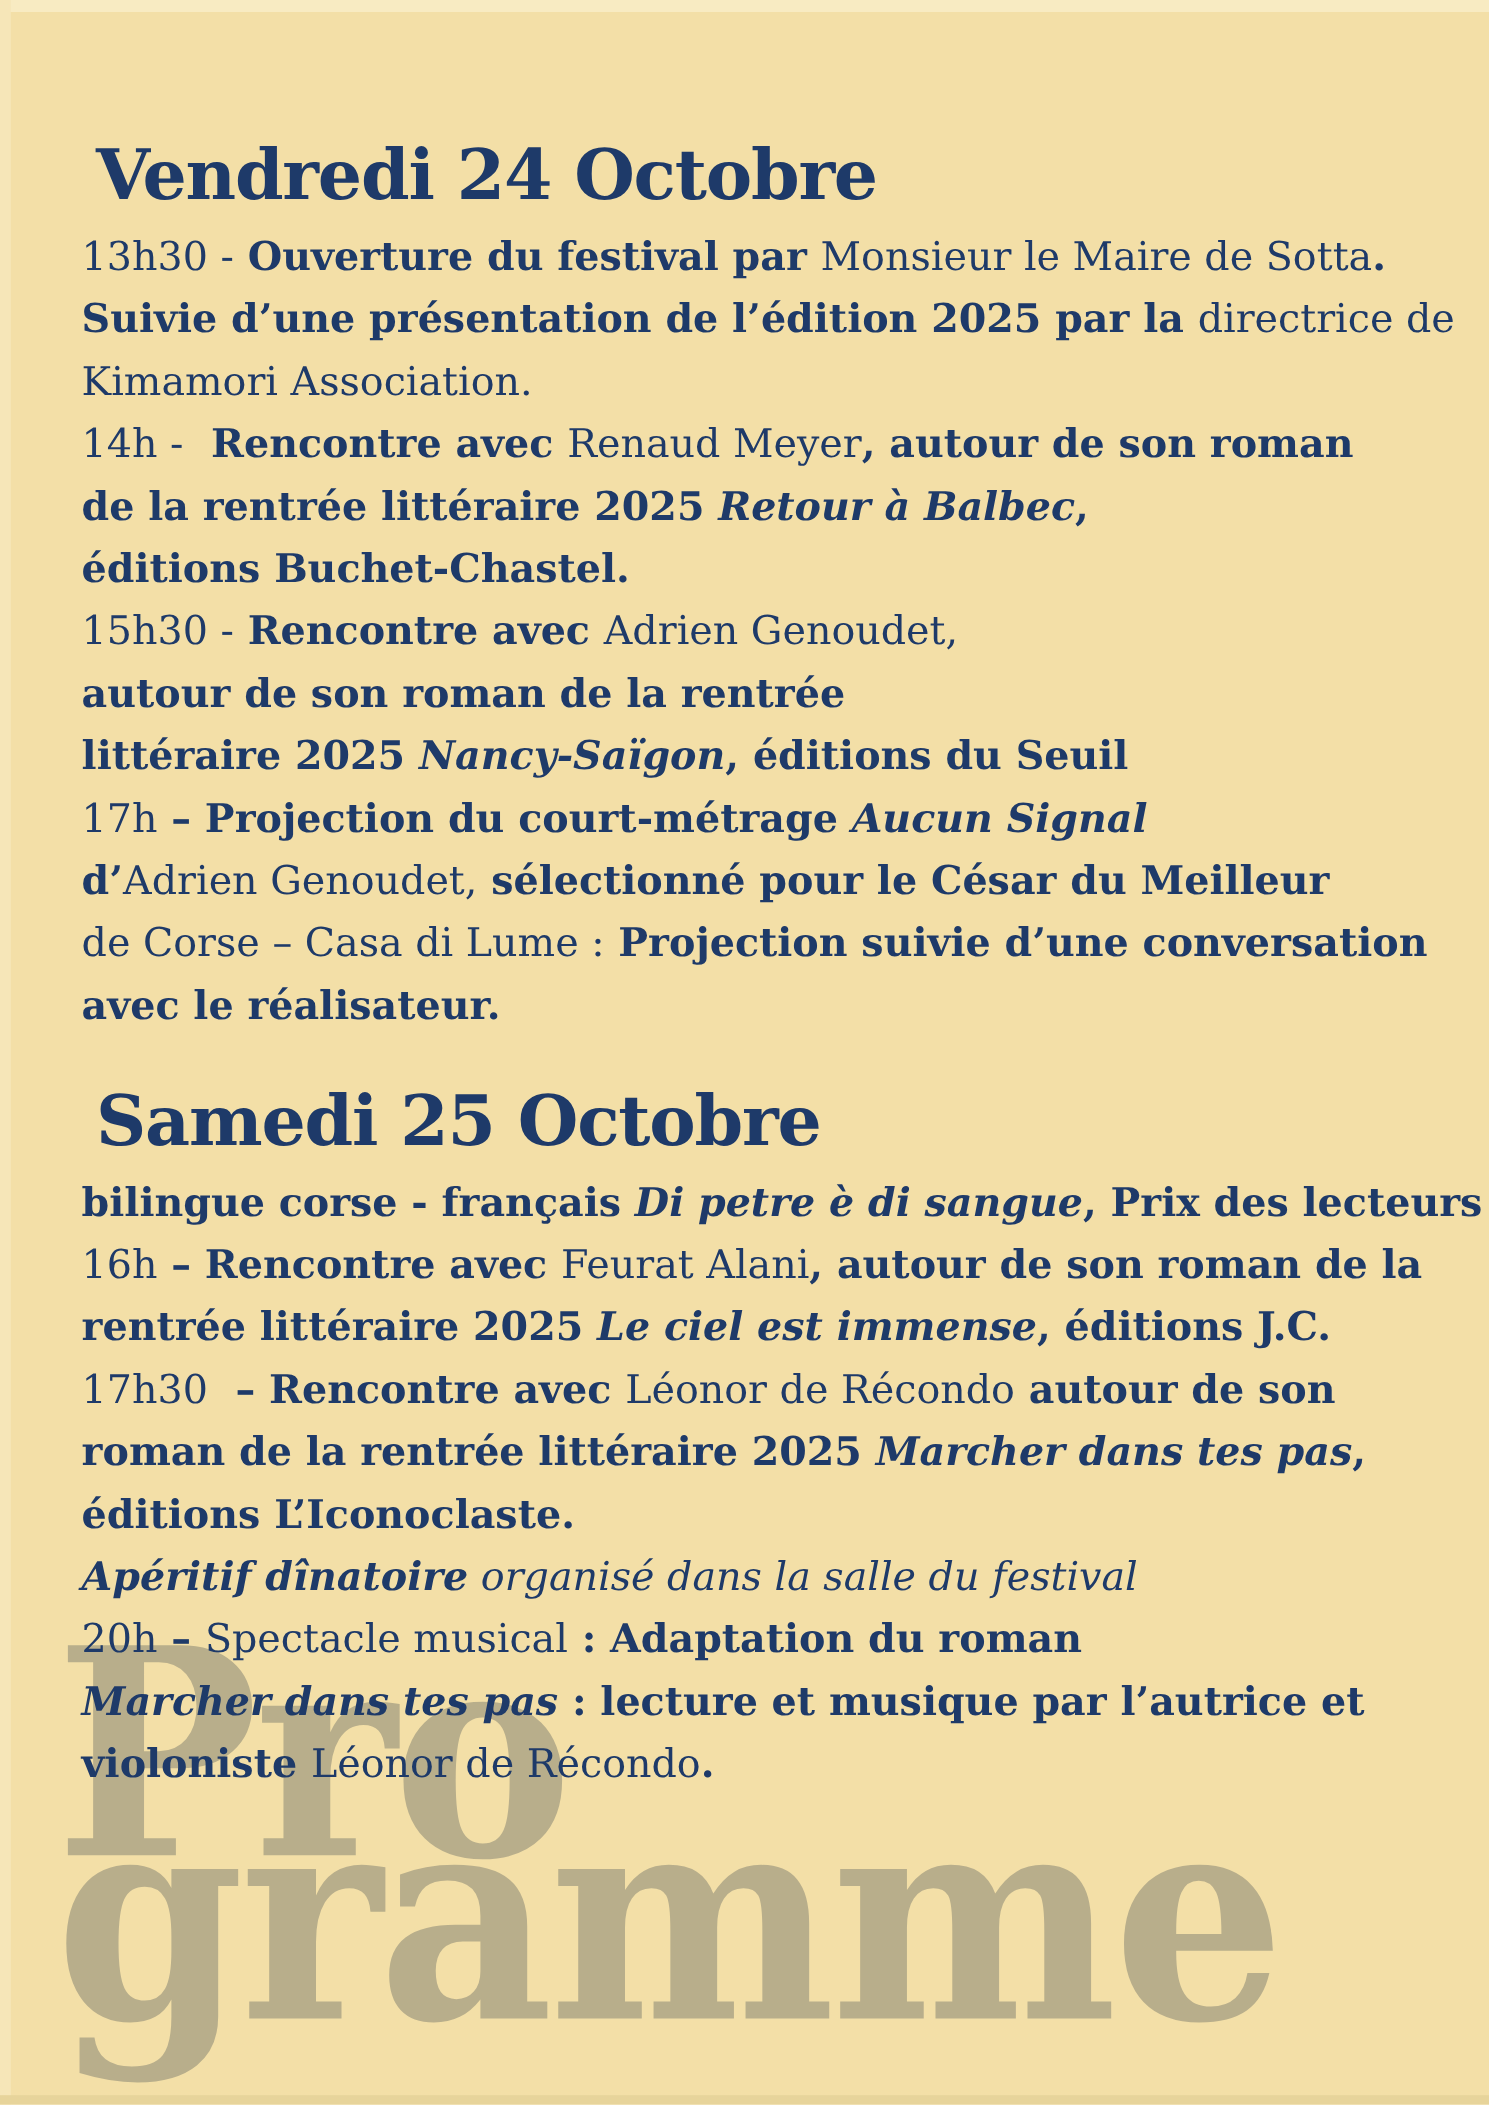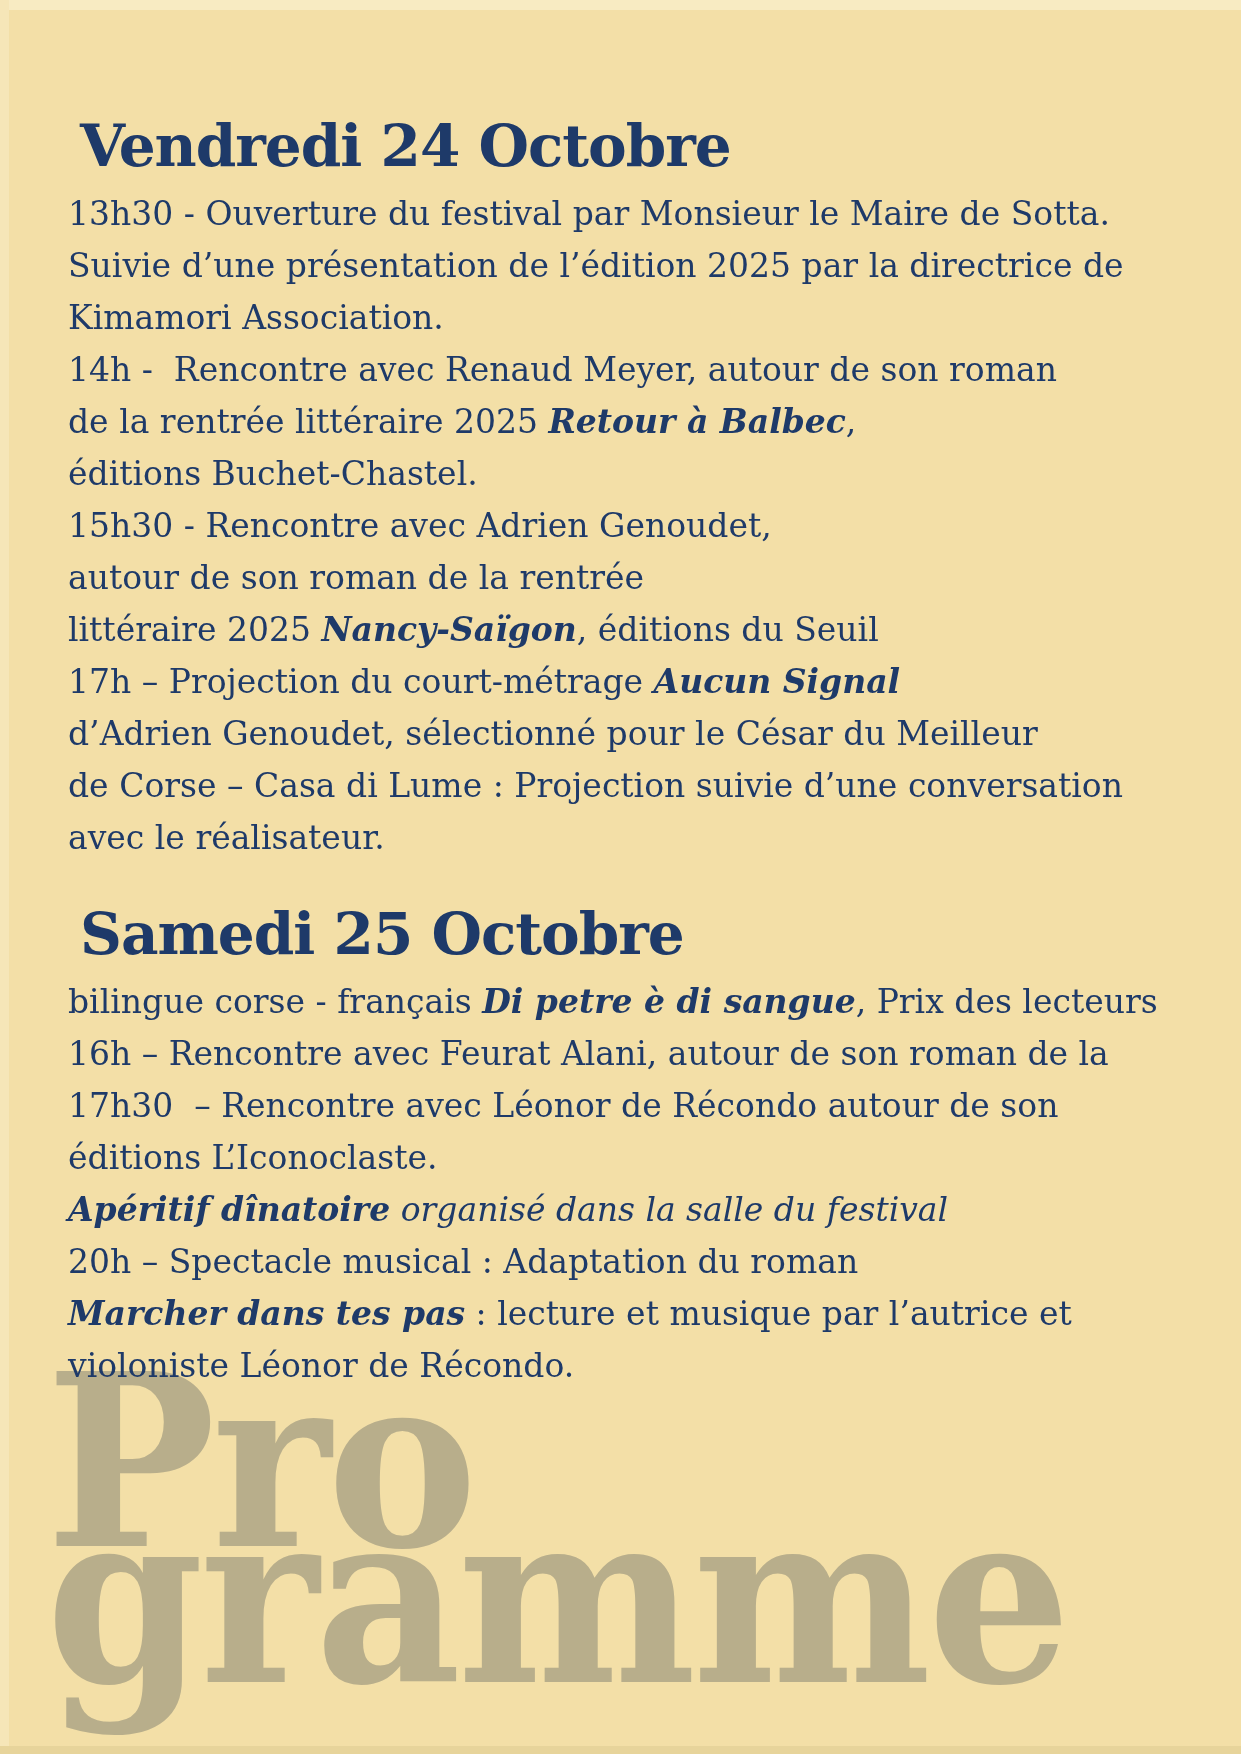--- a/index.html
+++ b/index.html
@@ -48,21 +48,21 @@
     font-weight: bold;
     letter-spacing: -1px;
     white-space: nowrap;
   }
   .section + .section { margin-top: 40px; }
   .line {
     font-size: 33px;
     line-height: 52px;
     white-space: nowrap;
   }
-  .run-r  { font-weight: normal; font-style: normal; text-align: right; }
+  .run-r  { font-weight: bold; font-style: normal; text-align: right; }
   .run-b  { font-weight: normal;   font-style: normal; }
   .run-i  { font-weight: normal; font-style: italic; text-align: center; }
   .run-bi { font-weight: bold;   font-style: italic; }
 </style>
 </head>
 <body>
 
 <div class="page">
   <div class="watermark">
     <span>Pro</span>
@@ -83,21 +83,23 @@
         <div class="line"><span class="run-r">littéraire 2025 </span><span class="run-bi">Nancy-Saïgon</span><span class="run-r">, éditions du Seuil</span></div>
         <div class="line"><span class="run-b">17h</span><span class="run-r"> – Projection du court-métrage </span><span class="run-bi">Aucun Signal</span></div>
         <div class="line"><span class="run-r">d’</span><span class="run-b">Adrien Genoudet,</span><span class="run-r"> sélectionné pour le César du Meilleur</span></div>
         <div class="line"><span class="run-b">de Corse – Casa di Lume :</span><span class="run-r"> Projection suivie d’une conversation</span></div>
         <div class="line"><span class="run-r">avec le réalisateur.</span></div>
       </section>
       <section class="section">
         <h2 class="section-heading">Samedi 25 Octobre</h2>
         <div class="line"><span class="run-r">bilingue corse - français </span><span class="run-bi">Di petre è di sangue</span><span class="run-r">, Prix des lecteurs</span></div>
         <div class="line"><span class="run-b">16h</span><span class="run-r"> – Rencontre avec </span><span class="run-b">Feurat Alani</span><span class="run-r">, autour de son roman de la</span></div>
+        <div class="line"><span class="run-r">rentrée littéraire 2025 </span><span class="run-bi">Le ciel est immense</span><span class="run-r">, éditions J.C.</span></div>
         <div class="line"><span class="run-b">17h30</span><span class="run-r">&nbsp; – Rencontre avec </span><span class="run-b">Léonor de Récondo</span><span class="run-r"> autour de son</span></div>
+        <div class="line"><span class="run-r">roman de la rentrée littéraire 2025 </span><span class="run-bi">Marcher dans tes pas</span><span class="run-r">,</span></div>
         <div class="line"><span class="run-r">éditions L’Iconoclaste.</span></div>
         <div class="line"><span class="run-bi">Apéritif dînatoire</span><span class="run-i"> organisé dans la salle du festival</span></div>
         <div class="line"><span class="run-b">20h</span><span class="run-r"> – </span><span class="run-b">Spectacle musical</span><span class="run-r"> : Adaptation du roman</span></div>
         <div class="line"><span class="run-bi">Marcher dans tes pas</span><span class="run-r"> : lecture et musique par l’autrice et</span></div>
         <div class="line"><span class="run-r">violoniste </span><span class="run-b">Léonor de Récondo</span><span class="run-r">.</span></div>
       </section>
     </main>
 
   <div class="edge top"></div>
   <div class="edge left"></div>

